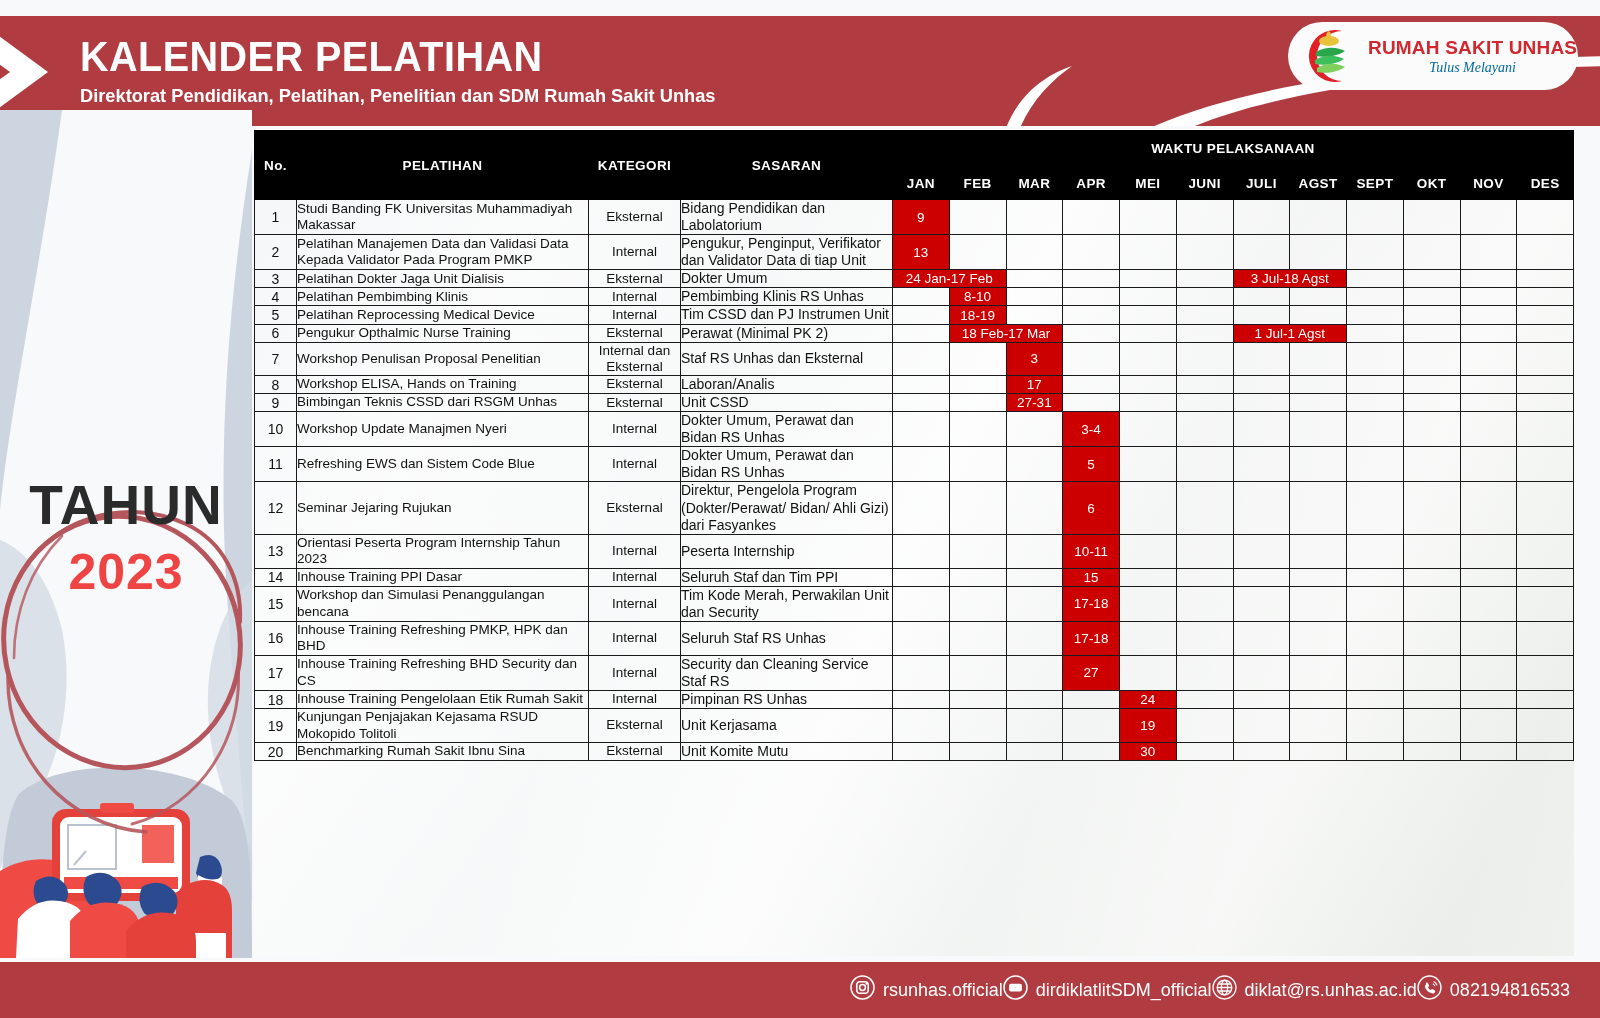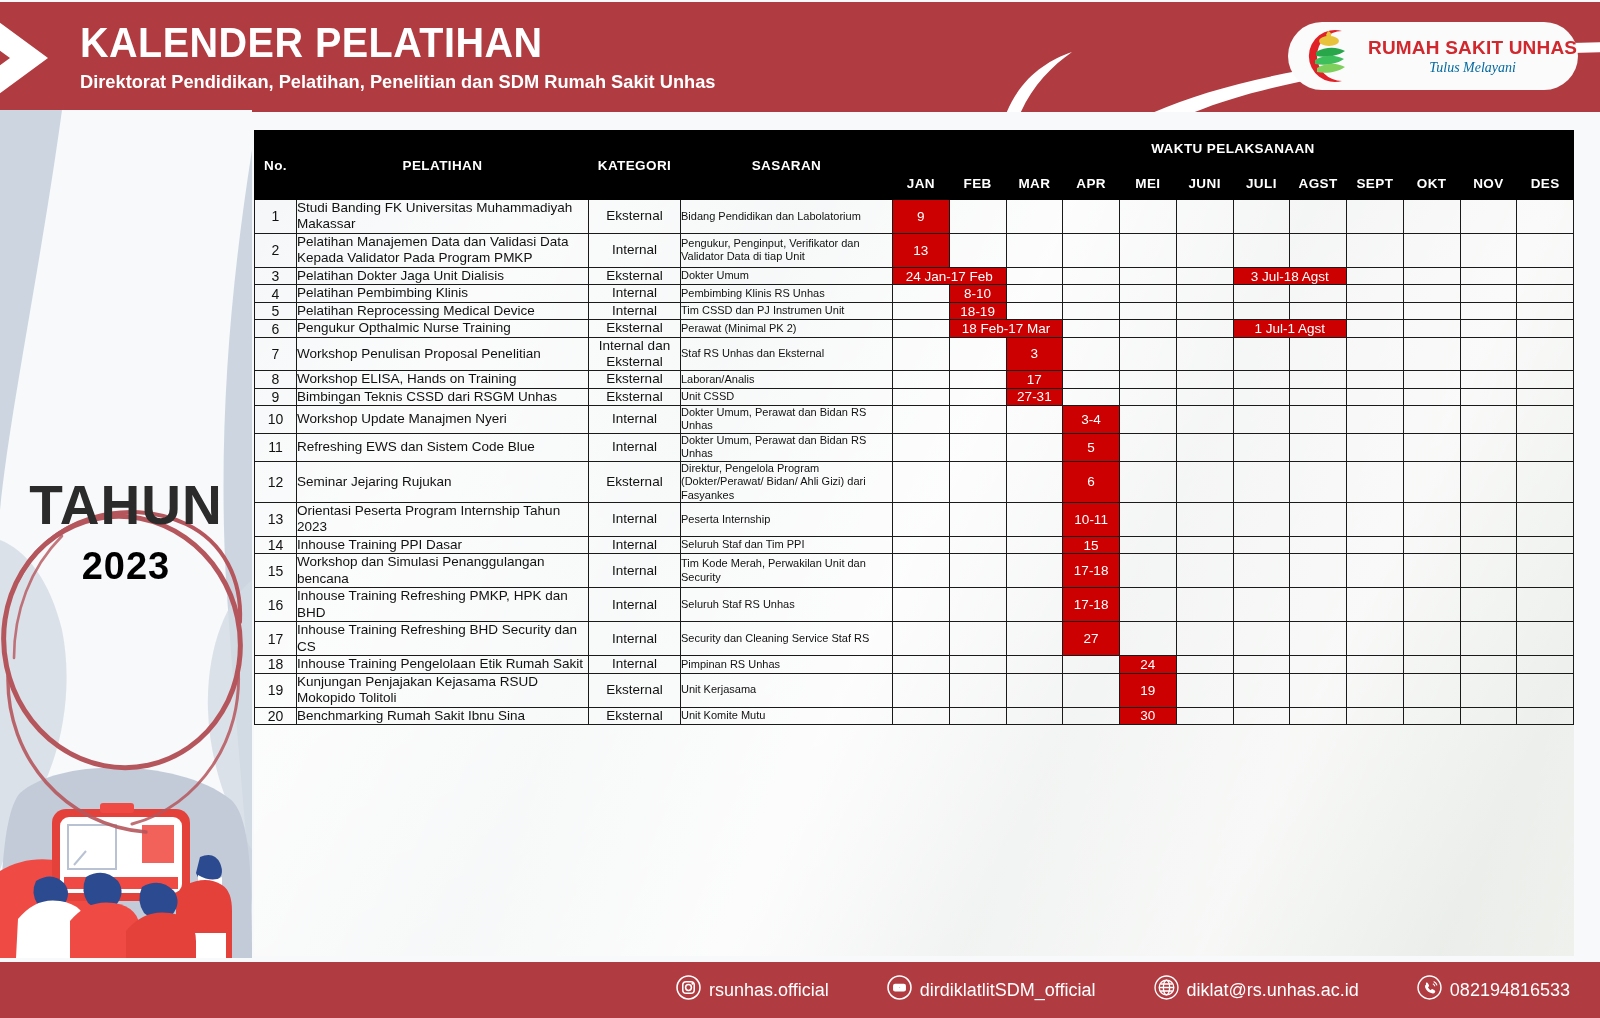--- a/index.html
+++ b/index.html
@@ -11,21 +11,21 @@
   }
   #page {
     position: relative;
     width: 1600px; height: 1018px;
     background: #f8f9fb;
     overflow: hidden;
   }
 
   
   .header {
-    position: absolute; left: 0; top: 2px;
+    position: absolute; left: 0; top: 16px;
     width: 1600px; height: 110px;
     background: #b03c41;
     overflow: hidden;
   }
   .header-chevron {
     position: absolute; left: -30px; top: 4px;
     width: 110px; height: 104px;
   }
   .header-swoosh {
     position: absolute; left: 820px; top: 0;
@@ -84,21 +84,21 @@
   .tahun-block {
     position: absolute; left: 0; top: 368px;
     width: 252px; text-align: center;
     z-index: 3;
   }
   .tahun-word {
     font-size: 55px; font-weight: bold; color: #2b2b2b;
     letter-spacing: 1px; line-height: 1;
   }
   .tahun-year {
-    font-size: 38px; font-weight: bold; color: #000000;
+    font-size: 50px; font-weight: bold; color: #ef4444;
     letter-spacing: 1px; margin-top: 14px; line-height: 1;
   }
   .illus { position: absolute; left: 0; bottom: 0; width: 252px; height: 205px; }
 
   
   .tablewrap {
     position: absolute; left: 254px; top: 130px;
     width: 1320px; height: 826px;
   }
   .photo-bg {
@@ -135,38 +135,37 @@
   .h-sas   { width: 212px; }
   .h-mon   { width: 56.8px; }
   .h-waktu { height: 36px; }
   .h-row2  { height: 33px; padding-left: 8px; }
   .h-big   { height: 69px; vertical-align: middle; }
 
   tbody td { background: transparent; vertical-align: middle; }
   td.c-no  { text-align: center; font-size: 14px; }
   td.c-pel { padding: 3px 5px 3px 7px; line-height: 1.22; font-size: 13.5px; }
   td.c-kat { text-align: center; font-size: 13.5px; line-height: 1.2; padding: 2px 2px; }
-  td.c-sas { padding: 3px 5px 3px 7px; line-height: 1.22; font-size: 11px; }
+  td.c-sas { padding: 3px 5px 3px 7px; line-height: 1.22; font-size: 14px; }
   td.c-mon { text-align: center; }
   td.c-mon.on {
     background: #cc0000;
     color: #ffffff;
     font-size: 13.5px;
     white-space: nowrap;
   }
 
   
   .footer {
     position: absolute; left: 0; bottom: 0;
     width: 1600px; height: 56px;
     background: #b03c41;
     display: flex; align-items: center;
     justify-content: flex-end;
     padding-right: 30px;
-    gap: 58px;
   }
   .fitem { display: flex; align-items: center; gap: 8px; }
   .fitem span { color: #fff; font-size: 18px; }
   .fico { width: 25px; height: 25px; flex: none; }
 </style>
 </head>
 <body>
 
 <div id="page">
 

